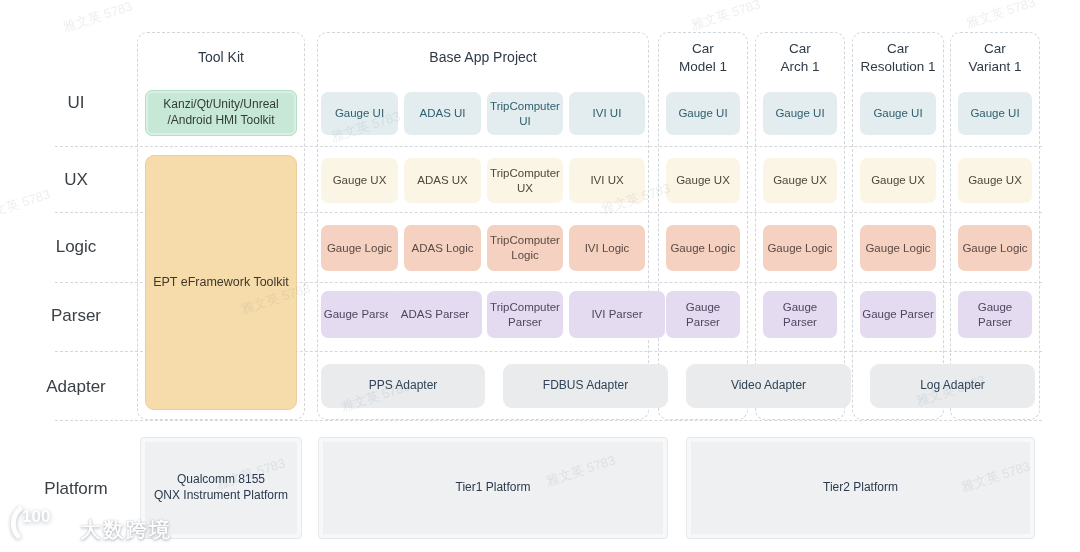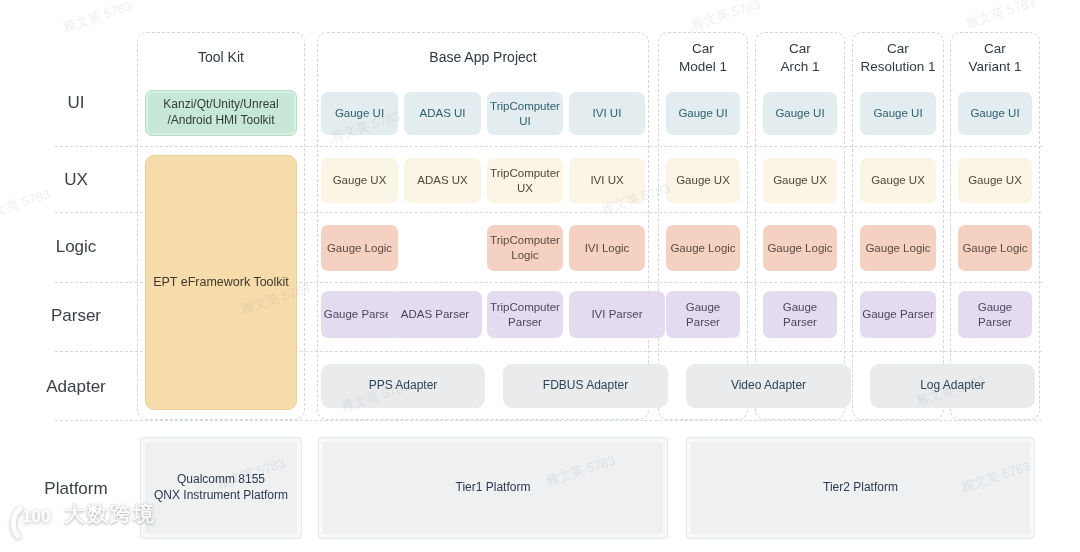--- a/index.html
+++ b/index.html
@@ -24,21 +24,21 @@
   .c-ux{background:#fbf5e6;color:#4f463c;}
   .c-logic{background:#f4d1c1;color:#5c4a43;}
   .c-parser{background:#e5dbf0;color:#4e4560;}
   .c-hmi{background:#c7e8d6;border:1px solid #b4dfc8;color:#333d38;box-shadow:inset 0 0 0 2px rgba(255,255,255,.35);font-size:12px;}
   .c-ept{background:rgba(246,217,164,.92);border:1px solid #ecce9b;color:#40382d;font-size:12.5px;border-radius:9px;}
   .c-adapter{background:#e9ebed;color:#2f4458;font-size:12px;border-radius:9px;}
   .c-platform{background:#eef0f2;border:1px solid #e6e9eb;box-shadow:inset 0 0 0 4px rgba(255,255,255,.55);color:#2c3a4d;font-size:12px;border-radius:4px;}
   
   .wm{position:absolute;color:rgba(110,120,132,.13);font-size:13px;transform:rotate(-18deg);white-space:nowrap;z-index:3;pointer-events:none;}
   
-  .brand{position:absolute;left:8px;top:500px;display:flex;align-items:flex-start;z-index:4;}
+  .brand{position:absolute;left:8px;top:500px;display:flex;align-items:flex-end;z-index:4;gap:16px;}
   .brand-text{
     color:rgba(255,255,255,.97);font-size:21px;font-weight:bold;letter-spacing:2px;
     text-shadow:0 1px 3px rgba(90,100,110,.45), 0 0 1px rgba(90,100,110,.4);
   }
   .brand-icon{margin-right:4px;filter:drop-shadow(0 1px 2px rgba(90,100,110,.45));}
 </style>
 </head>
 <body>
 
 <div id="stage">
@@ -89,20 +89,21 @@
 UI</div>
   <div class="cell c-ui" style="left:569px;top:92px;width:76px;height:43px">IVI UI</div>
 
   <div class="cell c-ux" style="left:321px;top:158px;width:77px;height:45px">Gauge UX</div>
   <div class="cell c-ux" style="left:404px;top:158px;width:77px;height:45px">ADAS UX</div>
   <div class="cell c-ux" style="left:487px;top:158px;width:76px;height:45px">TripComputer
 UX</div>
   <div class="cell c-ux" style="left:569px;top:158px;width:76px;height:45px">IVI UX</div>
 
   <div class="cell c-logic" style="left:321px;top:225px;width:77px;height:46px">Gauge Logic</div>
+  <div class="cell c-logic" style="left:404px;top:225px;width:77px;height:46px">ADAS Logic</div>
   <div class="cell c-logic" style="left:487px;top:225px;width:76px;height:46px">TripComputer
 Logic</div>
   <div class="cell c-logic" style="left:569px;top:225px;width:76px;height:46px">IVI Logic</div>
 
   <div class="cell c-parser" style="left:321px;top:291px;width:77px;height:47px">Gauge Parser</div>
   <div class="cell c-parser" style="left:388px;top:291px;width:94px;height:47px">ADAS Parser</div>
   <div class="cell c-parser" style="left:487px;top:291px;width:76px;height:47px">TripComputer
 Parser</div>
   <div class="cell c-parser" style="left:569px;top:291px;width:96px;height:47px">IVI Parser</div>
 

